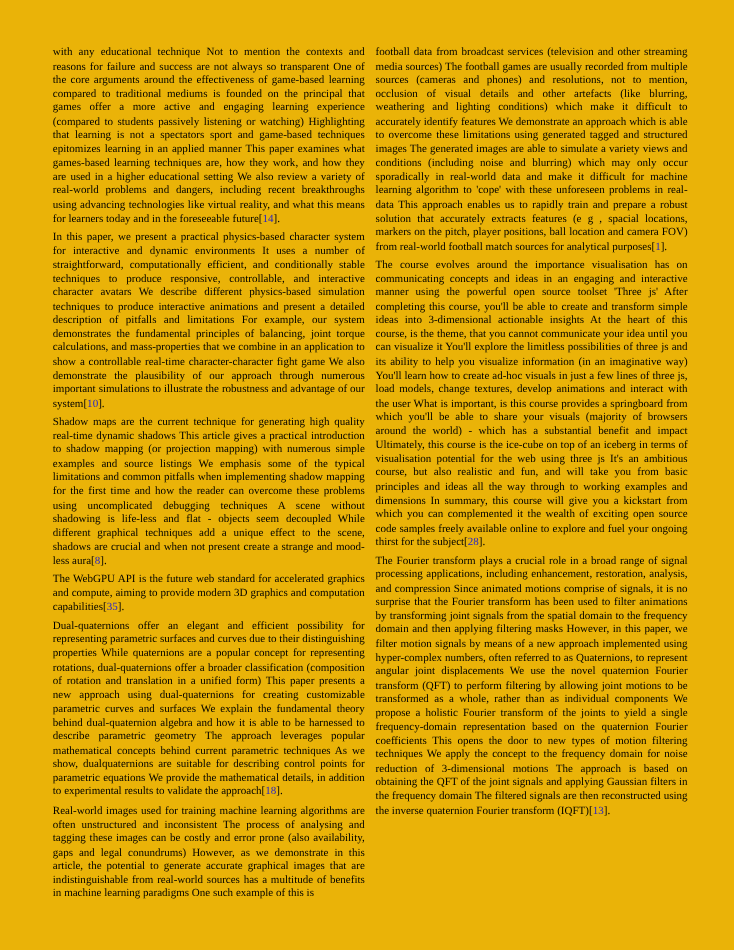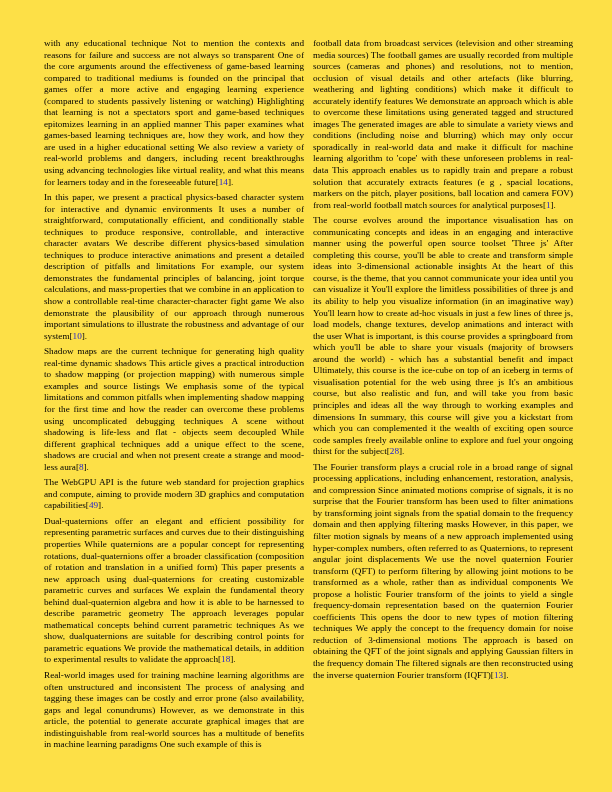--- a/index.html
+++ b/index.html
@@ -7,21 +7,21 @@
     padding: 0;
     width: 612px;
     height: 792px;
     background: #ffffff;
     overflow: hidden;
   }
   .page {
     position: relative;
     width: 612px;
     height: 792px;
-    background: #fde047;
+    background: #eab308;
   }
   .columns {
     position: absolute;
     left: 44px;
     top: 38px;
     width: 529px;
     display: flex;
     gap: 9px;
   }
   .column {
@@ -45,21 +45,21 @@
 </style>
 </head>
 <body>
 
 <div class="page">
   <div class="columns">
     <div class="column">
         <p><span>with any educational technique Not to mention the contexts and reasons for failure and success are not always so transparent One of the core arguments around the effectiveness of game-based learning compared to traditional mediums is founded on the principal that games offer a more active and engaging learning experience (compared to students passively listening or watching) Highlighting that learning is not a spectators sport and game-based techniques epitomizes learning in an applied manner This paper examines what games-based learning techniques are, how they work, and how they are used in a higher educational setting We also review a variety of real-world problems and dangers, including recent breakthroughs using advancing technologies like virtual reality, and what this means for learners today and in the foreseeable future</span><span>[</span><span class="cite" style="color: rgb(35, 35, 204);">14</span><span>]</span><span>.</span></p>
         <p><span>In this paper, we present a practical physics-based character system for interactive and dynamic environments It uses a number of straightforward, computationally efficient, and conditionally stable techniques to produce responsive, controllable, and interactive character avatars We describe different physics-based simulation techniques to produce interactive animations and present a detailed description of pitfalls and limitations For example, our system demonstrates the fundamental principles of balancing, joint torque calculations, and mass-properties that we combine in an application to show a controllable real-time character-character fight game We also demonstrate the plausibility of our approach through numerous important simulations to illustrate the robustness and advantage of our system</span><span>[</span><span class="cite" style="color: rgb(35, 35, 204);">10</span><span>]</span><span>.</span></p>
         <p><span>Shadow maps are the current technique for generating high quality real-time dynamic shadows This article gives a practical introduction to shadow mapping (or projection mapping) with numerous simple examples and source listings We emphasis some of the typical limitations and common pitfalls when implementing shadow mapping for the first time and how the reader can overcome these problems using uncomplicated debugging techniques A scene without shadowing is life-less and flat - objects seem decoupled While different graphical techniques add a unique effect to the scene, shadows are crucial and when not present create a strange and mood-less aura</span><span>[</span><span class="cite" style="color: rgb(35, 35, 204);">8</span><span>]</span><span>.</span></p>
-        <p><span>The WebGPU API is the future web standard for projection graphics and compute, aiming to provide modern 3D graphics and computation capabilities</span><span>[</span><span class="cite" style="color: rgb(35, 35, 204);">49</span><span>]</span><span>.</span></p>
+        <p><span>The WebGPU API is the future web standard for accelerated graphics and compute, aiming to provide modern 3D graphics and computation capabilities</span><span>[</span><span class="cite" style="color: rgb(35, 35, 204);">35</span><span>]</span><span>.</span></p>
         <p><span>Dual-quaternions offer an elegant and efficient possibility for representing parametric surfaces and curves due to their distinguishing properties While quaternions are a popular concept for representing rotations, dual-quaternions offer a broader classification (composition of rotation and translation in a unified form) This paper presents a new approach using dual-quaternions for creating customizable parametric curves and surfaces We explain the fundamental theory behind dual-quaternion algebra and how it is able to be harnessed to describe parametric geometry The approach leverages popular mathematical concepts behind current parametric techniques As we show, dualquaternions are suitable for describing control points for parametric equations We provide the mathematical details, in addition to experimental results to validate the approach</span><span>[</span><span class="cite" style="color: rgb(35, 35, 204);">18</span><span>]</span><span>.</span></p>
         <p><span>Real-world images used for training machine learning algorithms are often unstructured and inconsistent The process of analysing and tagging these images can be costly and error prone (also availability, gaps and legal conundrums) However, as we demonstrate in this article, the potential to generate accurate graphical images that are indistinguishable from real-world sources has a multitude of benefits in machine learning paradigms One such example of this is</span></p>
       </div>
     <div class="column">
         <p><span>football data from broadcast services (television and other streaming media sources) The football games are usually recorded from multiple sources (cameras and phones) and resolutions, not to mention, occlusion of visual details and other artefacts (like blurring, weathering and lighting conditions) which make it difficult to accurately identify features We demonstrate an approach which is able to overcome these limitations using generated tagged and structured images The generated images are able to simulate a variety views and conditions (including noise and blurring) which may only occur sporadically in real-world data and make it difficult for machine learning algorithm to 'cope' with these unforeseen problems in real-data This approach enables us to rapidly train and prepare a robust solution that accurately extracts features (e g , spacial locations, markers on the pitch, player positions, ball location and camera FOV) from real-world football match sources for analytical purposes</span><span>[</span><span class="cite" style="color: rgb(35, 35, 204);">1</span><span>]</span><span>.</span></p>
         <p><span>The course evolves around the importance visualisation has on communicating concepts and ideas in an engaging and interactive manner using the powerful open source toolset 'Three js' After completing this course, you'll be able to create and transform simple ideas into 3-dimensional actionable insights At the heart of this course, is the theme, that you cannot communicate your idea until you can visualize it You'll explore the limitless possibilities of three js and its ability to help you visualize information (in an imaginative way) You'll learn how to create ad-hoc visuals in just a few lines of three js, load models, change textures, develop animations and interact with the user What is important, is this course provides a springboard from which you'll be able to share your visuals (majority of browsers around the world) - which has a substantial benefit and impact Ultimately, this course is the ice-cube on top of an iceberg in terms of visualisation potential for the web using three js It's an ambitious course, but also realistic and fun, and will take you from basic principles and ideas all the way through to working examples and dimensions In summary, this course will give you a kickstart from which you can complemented it the wealth of exciting open source code samples freely available online to explore and fuel your ongoing thirst for the subject</span><span>[</span><span class="cite" style="color: rgb(35, 35, 204);">28</span><span>]</span><span>.</span></p>
         <p><span>The Fourier transform plays a crucial role in a broad range of signal processing applications, including enhancement, restoration, analysis, and compression Since animated motions comprise of signals, it is no surprise that the Fourier transform has been used to filter animations by transforming joint signals from the spatial domain to the frequency domain and then applying filtering masks However, in this paper, we filter motion signals by means of a new approach implemented using hyper-complex numbers, often referred to as Quaternions, to represent angular joint displacements We use the novel quaternion Fourier transform (QFT) to perform filtering by allowing joint motions to be transformed as a whole, rather than as individual components We propose a holistic Fourier transform of the joints to yield a single frequency-domain representation based on the quaternion Fourier coefficients This opens the door to new types of motion filtering techniques We apply the concept to the frequency domain for noise reduction of 3-dimensional motions The approach is based on obtaining the QFT of the joint signals and applying Gaussian filters in the frequency domain The filtered signals are then reconstructed using the inverse quaternion Fourier transform (IQFT)</span><span>[</span><span class="cite" style="color: rgb(35, 35, 204);">13</span><span>]</span><span>.</span></p>
       </div>
   </div>
 </div>

